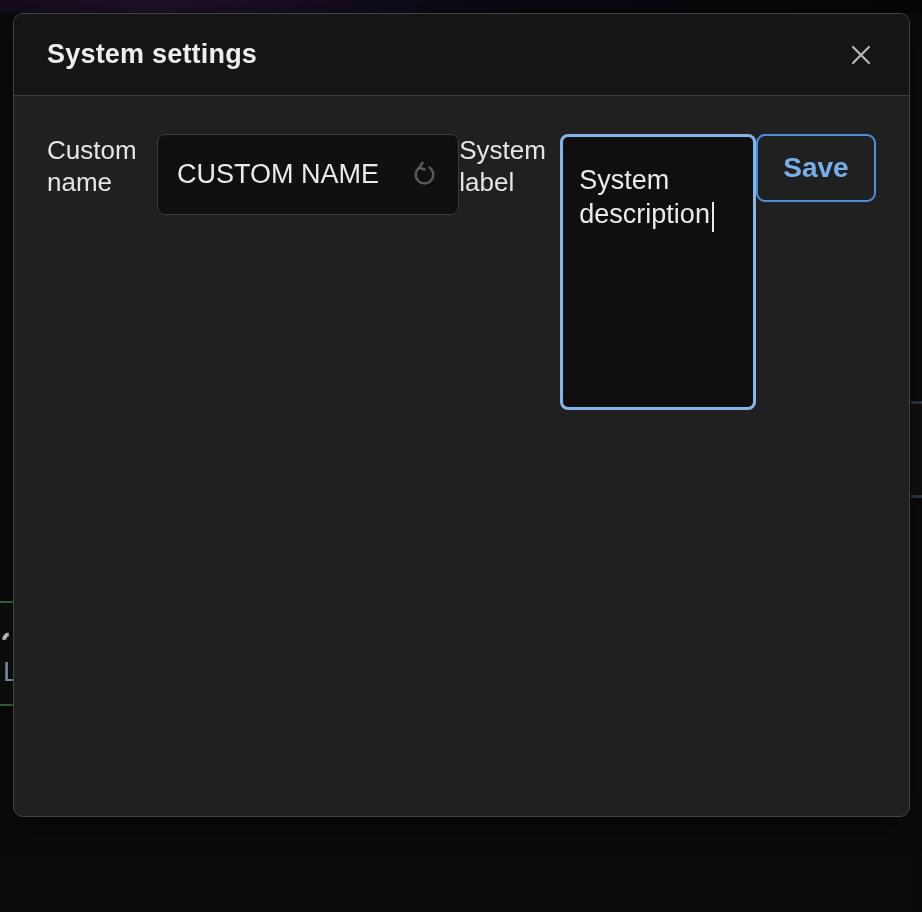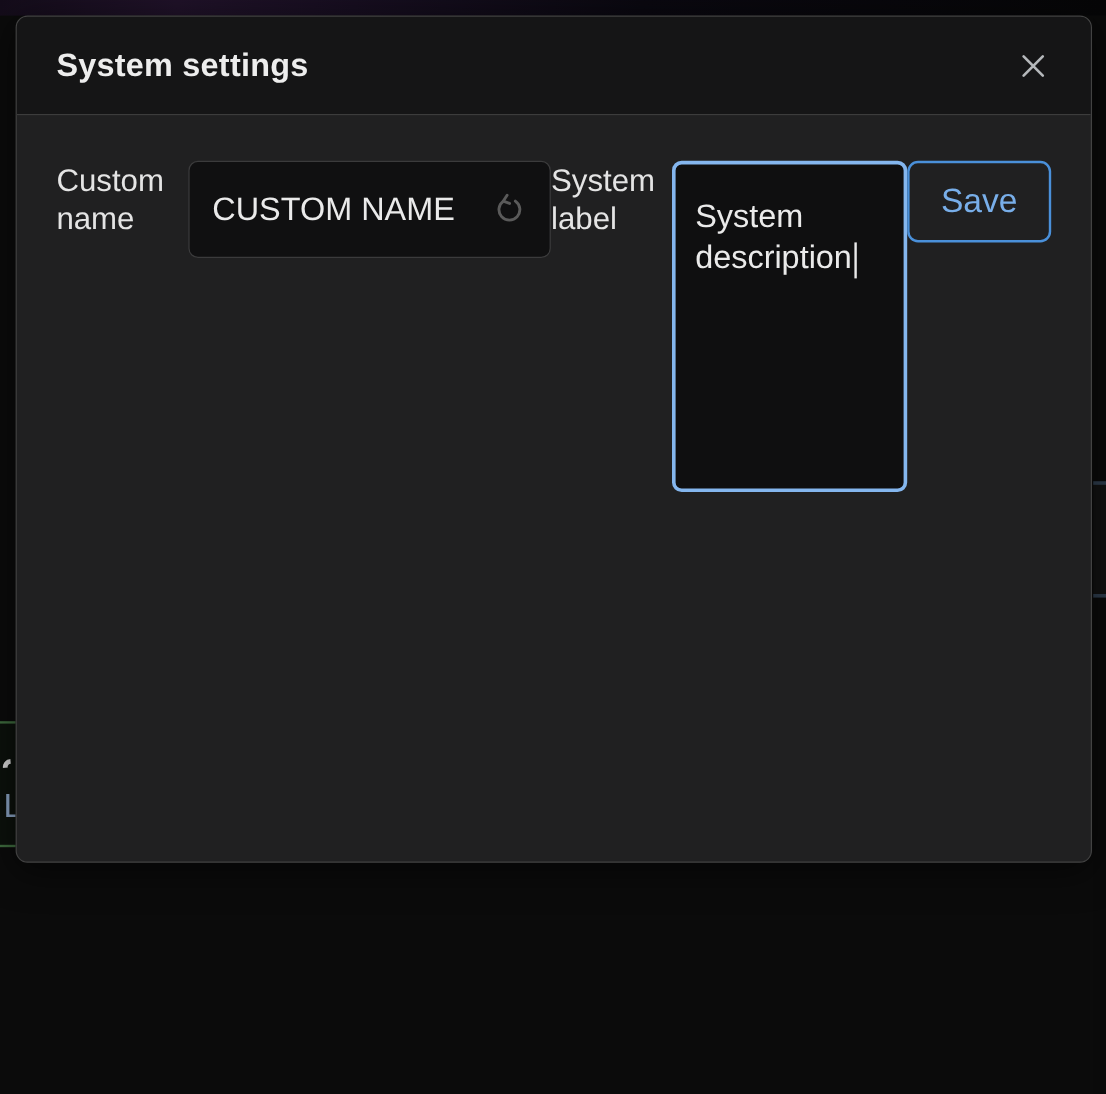--- a/index.html
+++ b/index.html
@@ -29,21 +29,21 @@
     color: #8ca5c6; font-size: 28px; line-height: 34px;
   }
   .bg-right-strip {
     position: absolute; right: 0; top: 13px; width: 11px; height: 899px; background: #0a0a0a;
   }
   .bg-right-seg { position: absolute; left: 0; width: 11px; top: 390px; height: 92px; background: #121212; }
   .bg-right-line { position: absolute; left: 0; width: 11px; height: 3px; background: #2e3c4c; }
 
   
   .modal {
-    position: absolute; left: 13px; top: 13px; width: 897px; height: 706px;
+    position: absolute; left: 13px; top: 13px; width: 897px; height: 804px;
     background: #202021; border: 1px solid #424242; border-radius: 10px;
     box-shadow: 0 6px 30px rgba(0,0,0,0.55);
     overflow: hidden;
     display: flex; flex-direction: column;
   }
   .modal-header {
     height: 82px; flex: 0 0 82px;
     background: #151516; border-bottom: 1px solid #3c3c3c;
     display: flex; align-items: center; justify-content: space-between;
     padding: 0 26px 0 33px;
@@ -89,21 +89,21 @@
   .caret {
     display: inline-block; width: 2px; height: 30px; background: #e9e9e9;
     vertical-align: text-bottom; margin-left: 2px; position: relative; top: 3px;
   }
 
   .footer-row { display: flex; justify-content: flex-end; }
   .save-btn {
     width: 120px; height: 68px;
     background: transparent; border: 2px solid #4a90da; border-radius: 9px;
     color: #78aee9; font-size: 28px; font-family: "Liberation Sans", sans-serif;
-    cursor: pointer; display: flex; align-items: center; justify-content: center;
+    cursor: pointer; display: flex; align-items: center; justify-content: center; font-weight: bold;
   }
 </style>
 </head>
 <body>
 
 <div class="screen">
 
   <div class="bg-top"></div>
 
   <div class="bg-left-snippet">

